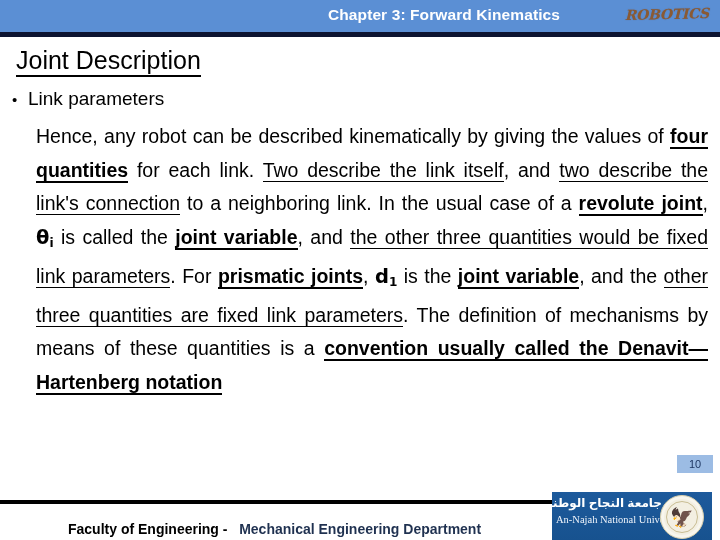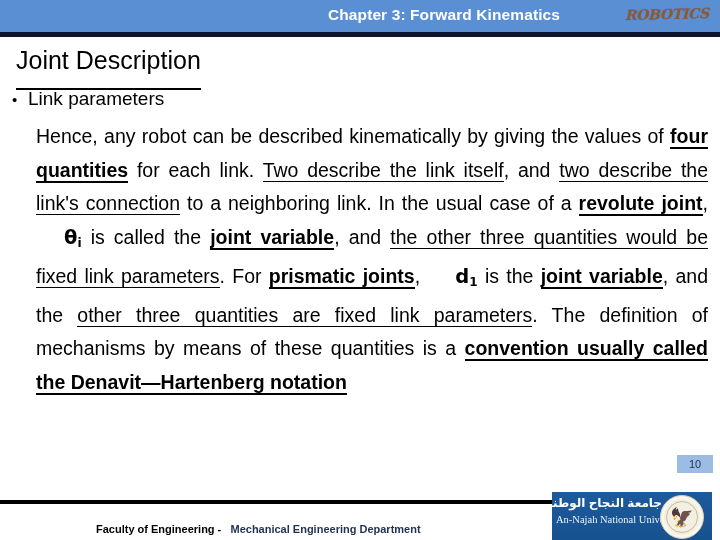--- a/index.html
+++ b/index.html
@@ -67,21 +67,21 @@
     position: absolute;
     left: 16px;
     top: 44px;
     font-size: 25px;
     color: #000000;
     line-height: 32px;
     white-space: nowrap;
   }
   .slide-title .u {
     border-bottom: 2.5px solid #000;
-    padding-bottom: 14px;
+    padding-bottom: 1px;
     text-align: center;
   }
 
   .bullet-row {
     position: absolute;
     left: 12px;
     top: 86px;
     display: flex;
     align-items: baseline;
     font-size: 19px;
@@ -108,21 +108,21 @@
     text-align-last: left;
     hyphens: none;
   }
   .u  { text-decoration: none; border-bottom: 1.6px solid #000; }
   .ub { font-weight: bold; border-bottom: 2.2px solid #000; }
   sub {
     font-size: 0.62em;
     vertical-align: -0.22em;
     font-weight: bold;
   }
-  .theta { font-family: "DejaVu Sans", sans-serif; font-weight: bold; margin-left: 28px; }
+  .theta { font-family: "DejaVu Sans", sans-serif; font-weight: bold; }
 
   
   .page-number {
     position: absolute;
     left: 677px;
     top: 455px;
     width: 36px;
     height: 18px;
     background: #9cbce4;
     color: #1f3864;
@@ -138,25 +138,24 @@
     left: 0;
     top: 500px;
     width: 556px;
     height: 4px;
     background: #000000;
   }
   .footer-text {
     position: absolute;
     left: 68px;
     top: 521px;
-    font-size: 11px;
+    font-size: 14px;
     font-weight: bold;
     white-space: nowrap;
     line-height: 16px;
-    margin-left: 28px;
   }
   .footer-text .part-a { color: #000000; }
   .footer-text .part-b { color: #1f3150; }
 
   .uni-logo {
     position: absolute;
     left: 552px;
     top: 492px;
     width: 160px;
     height: 48px;

